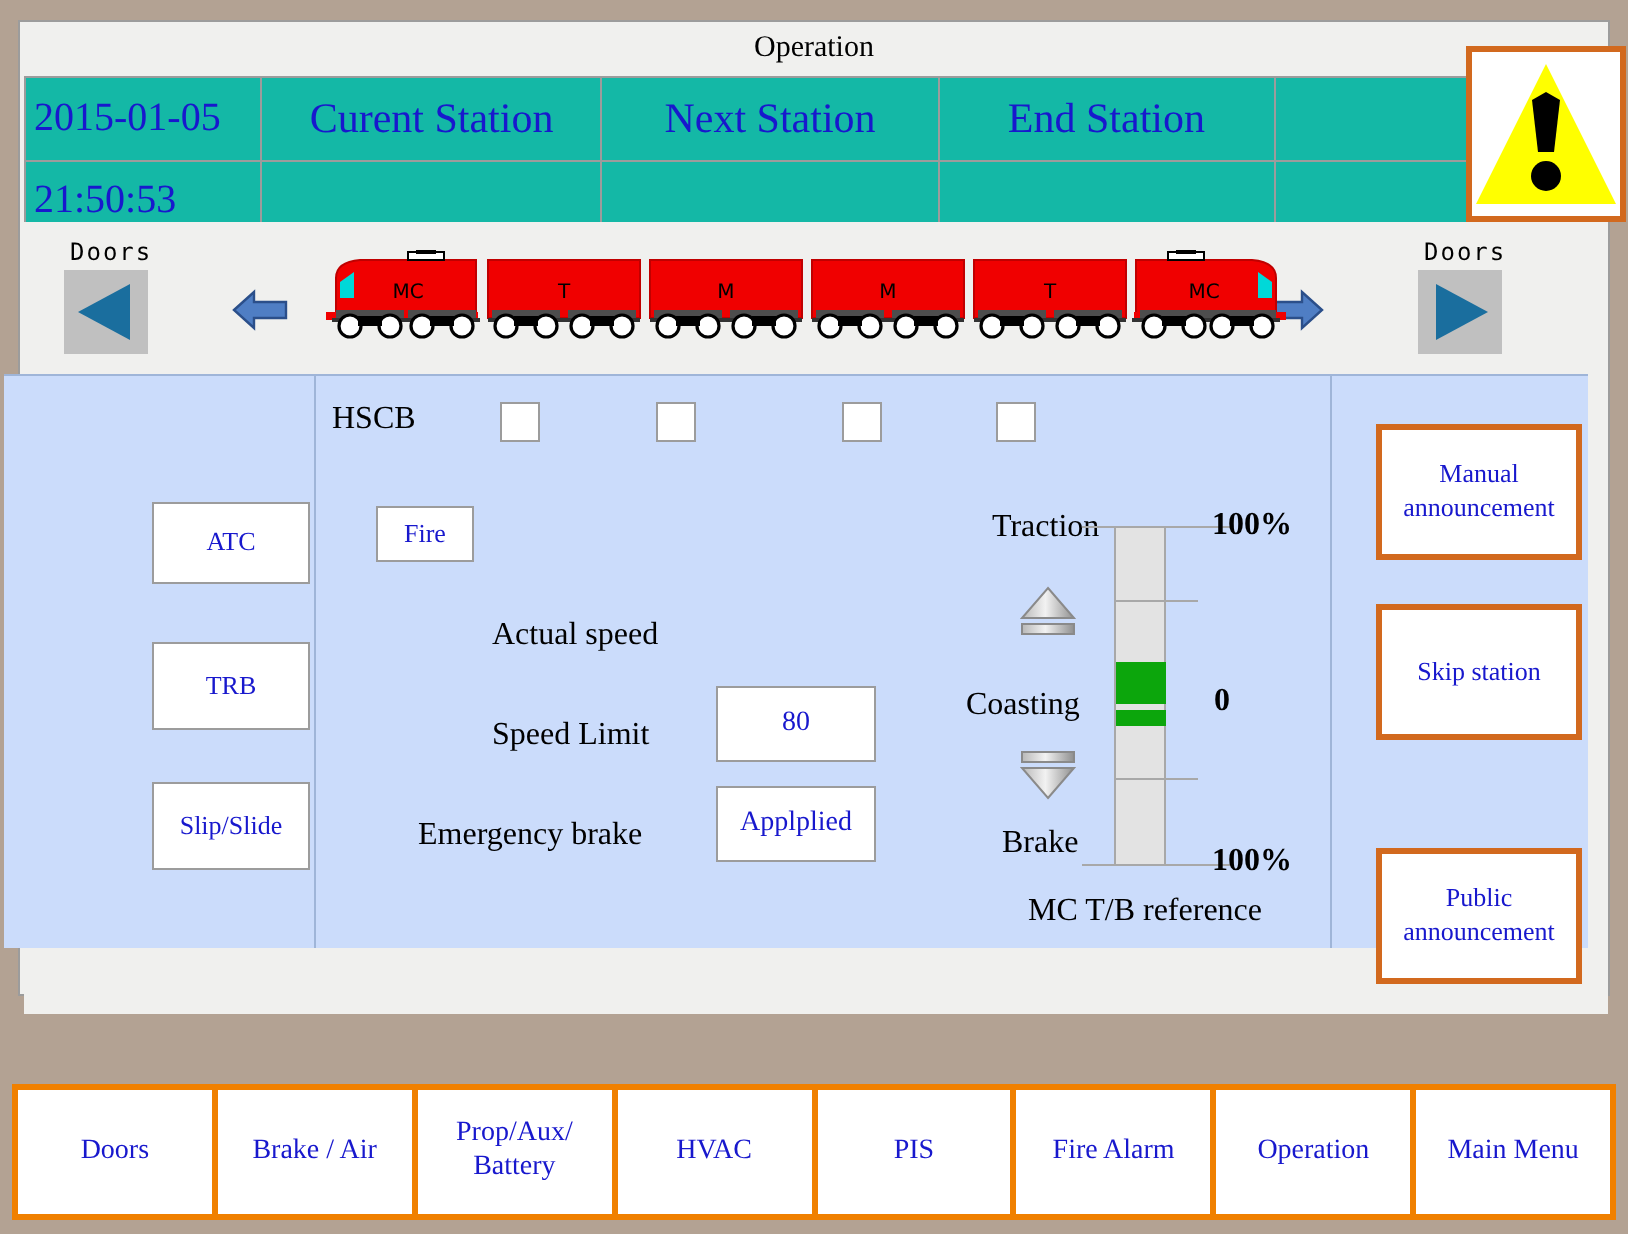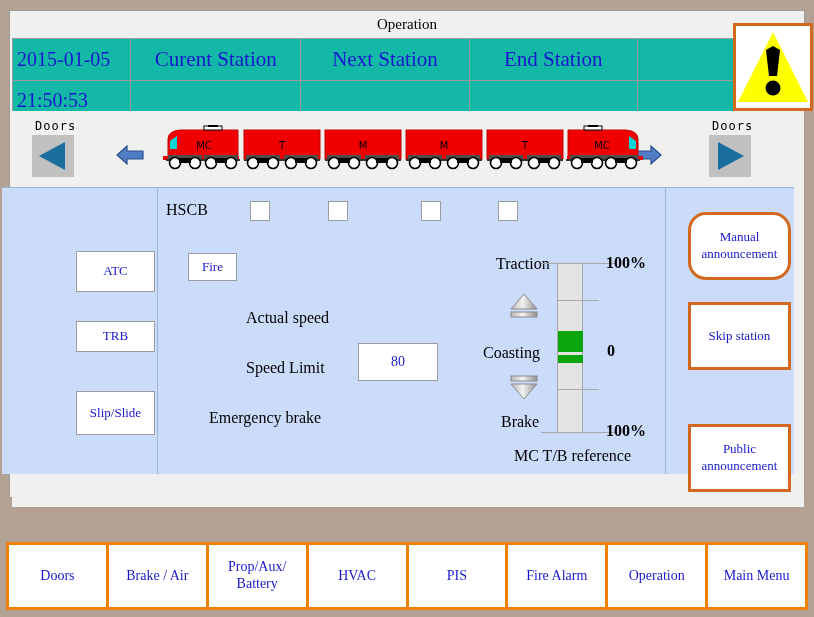--- a/index.html
+++ b/index.html
@@ -403,21 +403,21 @@
   </div>
 
   <div id="main-panel">
     <div class="vsep" style="left:155px;"></div>
     <div class="vsep" style="left:663px;"></div>
   </div>
 
   <div class="wbtn" style="left:49px; top:251px; width:79px; height:41px;">
     <span>ATC</span>
   </div>
-  <div class="wbtn" style="left:49px; top:321px; width:79px; height:31px;">
+  <div class="wbtn" style="left:49px; top:321px; width:79px; height:44px;">
     <span>TRB</span>
   </div>
   <div class="wbtn" style="left:49px; top:391px; width:79px; height:44px;">
     <span>Slip/Slide</span>
   </div>
 
   <div class="bold-label" style="left:166px; top:201px;">HSCB</div>
   <div class="hscb-box" style="left:250px; top:201px;"></div>
   <div class="hscb-box" style="left:328px; top:201px;"></div>
   <div class="hscb-box" style="left:421px; top:201px;"></div>
@@ -426,20 +426,21 @@
   <div class="wbtn" style="left:161px; top:253px; width:49px; height:28px;">
     <span>Fire</span>
   </div>
 
   <div class="bold-label" style="left:246px; top:309px;">Actual speed</div>
 
   <div class="bold-label" style="left:246px; top:359px;">Speed Limit</div>
   <div class="valuefield" style="left:358px; top:343px;">80</div>
 
   <div class="bold-label" style="left:209px; top:409px;">Emergency brake</div>
+  <div class="valuefield" style="left:358px; top:393px;">Applplied</div>
 
   <div class="bold-label" style="left:496px; top:255px;">Traction</div>
   <div class="bold-label" style="left:483px; top:344px;">Coasting</div>
   <div class="bold-label" style="left:501px; top:413px;">Brake</div>
 
   <div id="gauge-track"></div>
 
   <div class="tick" style="left:541px; top:263px; width:75px;"></div>
   <div class="tick" style="left:557px; top:300px; width:42px;"></div>
   <div class="tick" style="left:557px; top:389px; width:42px;"></div>
@@ -475,21 +476,21 @@
           <stop offset="0" stop-color="#b8b8b8"></stop>
           <stop offset="0.45" stop-color="#f2f2f2"></stop>
           <stop offset="1" stop-color="#8f8f8f"></stop>
         </linearGradient>
       </defs>
       <rect x="3" y="3" width="26" height="5" fill="url(#gdn)" stroke="#8a8a8a" stroke-width="1"></rect>
       <polygon points="16,26 29,11 3,11" fill="url(#gdn)" stroke="#8a8a8a" stroke-width="1"></polygon>
     </svg>
   </div>
 
-  <div class="obtn" style="left:688px; top:212px; width:103px; height:68px;border-radius:18px;">
+  <div class="obtn" style="left:688px; top:212px; width:103px; height:68px;">
     <div>
       <div>Manual</div>
       <div>announcement</div>
     </div>
   </div>
   <div class="obtn" style="left:688px; top:302px; width:103px; height:68px;">
     <div>
       <div>Skip station</div>
     </div>
   </div>

